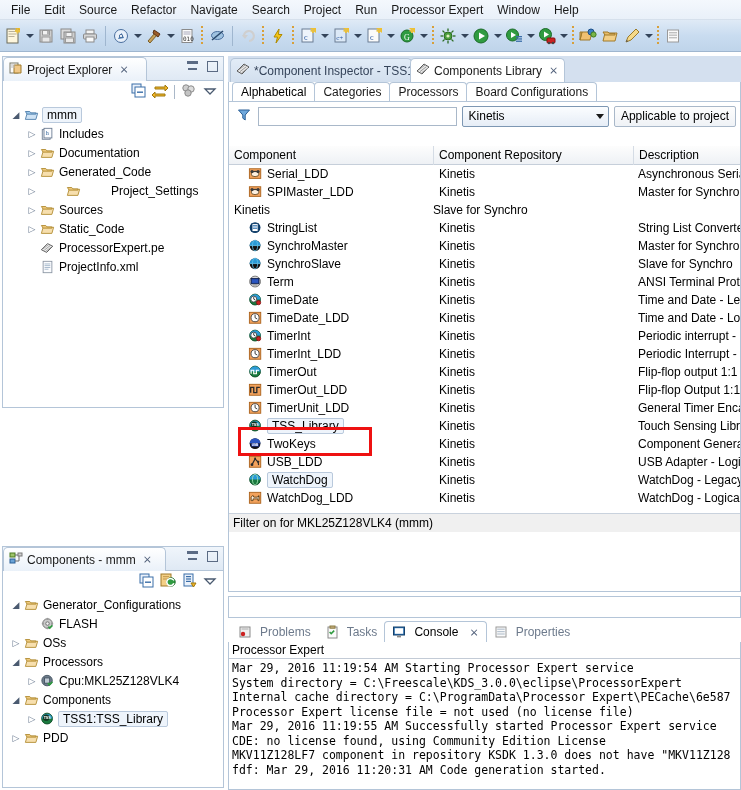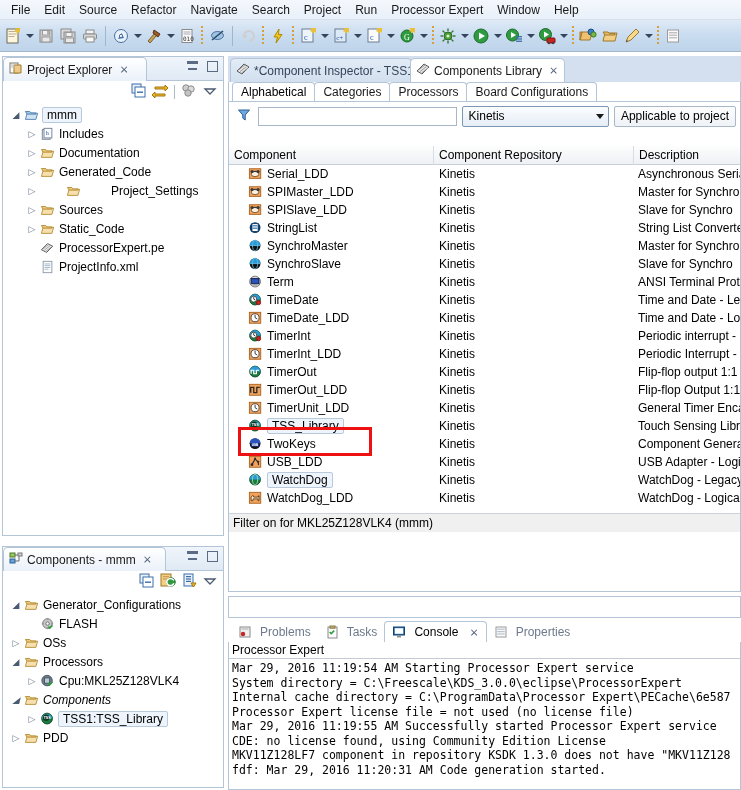--- a/index.html
+++ b/index.html
@@ -409,21 +409,21 @@
     <div class="tb">
       <svg width="16" height="16" viewBox="0 0 16 16">
           <rect x="2.5" y="2" width="11" height="12" fill="#fafafa" stroke="#9a9a9a"></rect>
           <rect x="4" y="4" width="8" height="1.4" fill="#c0c0c0"></rect>
           <rect x="4" y="6.5" width="8" height="1.4" fill="#c0c0c0"></rect>
           <rect x="4" y="9" width="8" height="1.4" fill="#c0c0c0"></rect>
         </svg>
     </div>
   </div>
 
-  <div class="panel" style="left:2px; top:56px; width:222px; height:480px;">
+  <div class="panel" style="left:2px; top:56px; width:222px; height:352px;">
     <div class="panel-tabbar">
       <div class="vtab" style="width:144px;">
         <span>
           <svg width="14" height="14" viewBox="0 0 14 14">
               <rect x="1" y="2" width="8" height="10" fill="#fbfbfb" stroke="#7a7a6a"></rect>
               <path d="M5 4 L12 4 L12 12 L5 12 Z" fill="#f0c888" stroke="#a07a2a"></path>
               <rect x="2" y="3.5" width="4" height="1" fill="#bbb"></rect>
               <rect x="2" y="5.5" width="4" height="1" fill="#bbb"></rect>
             </svg>
         </span>
@@ -667,21 +667,21 @@
           <span class="twist closed"></span>
           <span class="ticon">
             <svg width="15" height="14" viewBox="0 0 16 16">
               <circle cx="7.5" cy="7.5" r="6" fill="#6f7d8c" stroke="#40505e"></circle>
               <rect x="4.5" y="4.5" width="6" height="6" fill="#bfc9d4" stroke="#40505e"></rect>
               <path d="M8.5 10.5 l1.8 1.8 3.2-3.4" stroke="#2f9b40" stroke-width="2" fill="none"></path>
             </svg>
           </span>
           <span class="tlabel">Cpu:MKL25Z128VLK4</span>
         </div>
-        <div class="trow" style="padding-left: 6px; font-style: italic;">
+        <div class="trow" style="padding-left: 6px;">
           <span class="twist open"></span>
           <span class="ticon">
             <svg width="15" height="14" viewBox="0 0 16 16">
               <path d="M1 13 L3 6 L15 6 L13 13 Z" fill="#f7dfae" stroke="#b08a30"></path>
               <path d="M1 4 L6 4 L7.4 5.6 L13 5.6 L13 7 L3 7 Z" fill="#eec87c" stroke="#b08a30"></path>
             </svg>
           </span>
           <span class="tlabel">Components</span>
         </div>
         <div class="trow" style="padding-left: 22px;">
@@ -795,32 +795,20 @@
                   <circle cx="11" cy="5.2" r="1.8" fill="#3a3a3a"></circle>
                   <rect x="4" y="4.4" width="7" height="1.4" fill="#3a3a3a"></rect>
                 </svg>
               </span>
               <span class="cname">SPIMaster_LDD</span>
             </div>
             <div class="c2">Kinetis</div>
             <div class="c3">Master for Synchro</div>
           </div>
           <div class="lrow">
-            <div class="c1">
-              <span class="ciconbox">
-                <svg width="15" height="14" viewBox="0 0 16 16">
-                  <rect x="1" y="2" width="13" height="11" fill="#f2a25c" stroke="#a85f18"></rect>
-                  <ellipse cx="7.5" cy="8" rx="4.5" ry="3" fill="#fdf0e0" stroke="#6a4a20"></ellipse>
-                  <circle cx="4" cy="5.2" r="1.8" fill="#3a3a3a"></circle>
-                  <circle cx="11" cy="5.2" r="1.8" fill="#3a3a3a"></circle>
-                  <rect x="4" y="4.4" width="7" height="1.4" fill="#3a3a3a"></rect>
-                </svg>
-              </span>
-              <span class="cname">SPISlave_LDD</span>
-            </div>
             <div class="c2">Kinetis</div>
             <div class="c3">Slave for Synchro</div>
           </div>
           <div class="lrow">
             <div class="c1">
               <span class="ciconbox">
                 <svg width="15" height="14" viewBox="0 0 16 16">
                   <circle cx="7.5" cy="7.5" r="6.2" fill="#0b3a66"></circle>
                   <rect x="4" y="3" width="7" height="9" fill="#ffffff" stroke="#0b3a66"></rect>
                   <rect x="5" y="4.6" width="5" height="0.9" fill="#2a6fb0"></rect>

